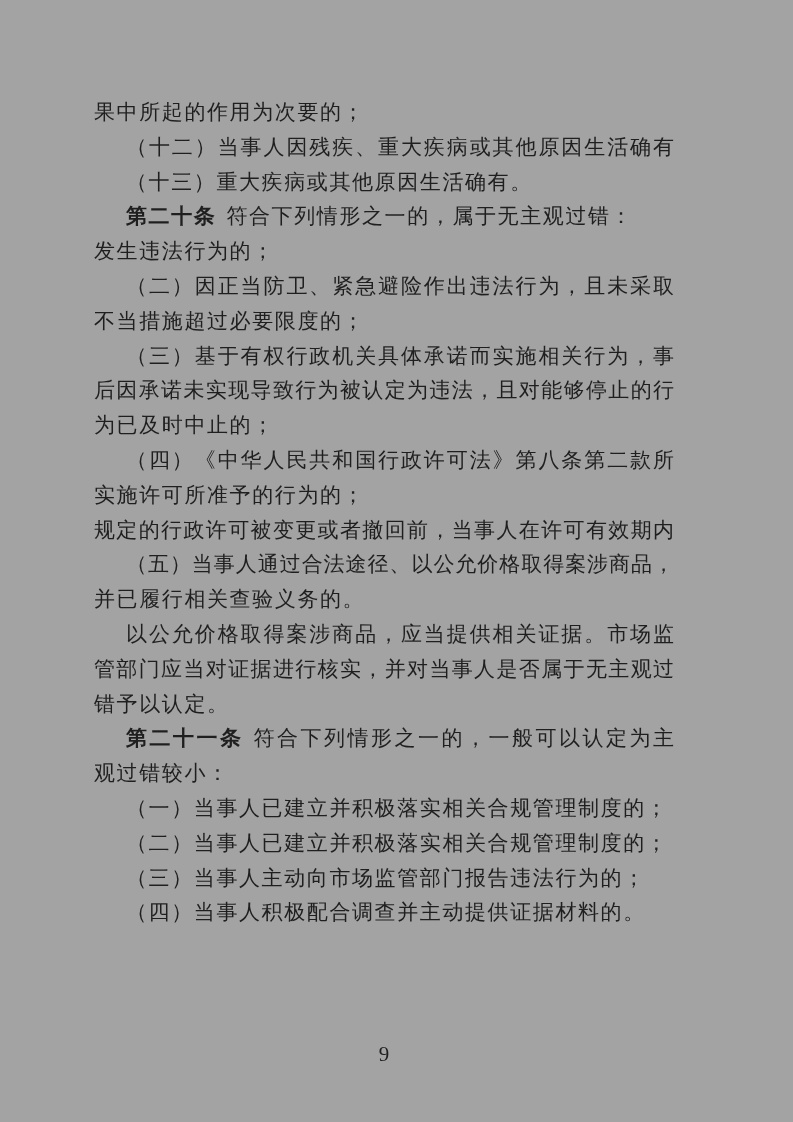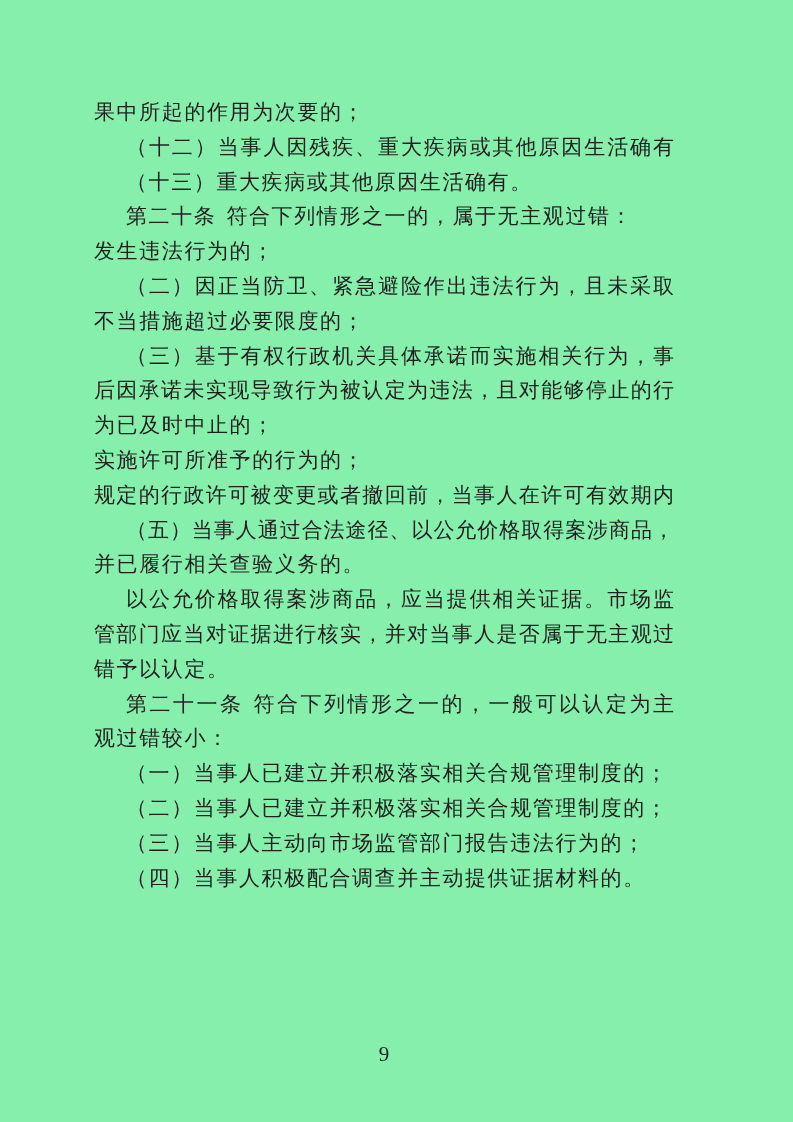--- a/index.html
+++ b/index.html
@@ -9,21 +9,21 @@
   body {
     width: 793px;
     height: 1122px;
     background: #ffffff;
     font-family: "Liberation Serif", "DejaVu Serif", serif;
   }
   .sheet {
     position: relative;
     width: 793px;
     height: 1122px;
-    background: #86efac;
+    background: #a3a3a3;
     overflow: hidden;
   }
   .doc-body {
     position: absolute;
     left: 94px;
     top: 95px;
     width: 580px;
   }
   .line {
     height: 34.8px;
@@ -37,21 +37,21 @@
     padding-left: 32px;
   }
   .line.full {
     letter-spacing: 0;
     white-space: normal;
     text-align: justify;
     text-align-last: justify;
     text-justify: inter-character;
   }
   .art {
-    font-weight: normal;
+    font-weight: bold;
     margin-right: 10px;
     font-family: "Liberation Sans", "DejaVu Sans", sans-serif;
   }
   .page-number {
     position: absolute;
     left: 94px;
     top: 1040px;
     width: 580px;
     text-align: center;
     font-size: 21px;
@@ -67,20 +67,21 @@
       <div class="line">果中所起的作用为次要的；</div>
       <div class="line indent full">（十二）当事人因残疾、重大疾病或其他原因生活确有</div>
       <div class="line indent">（十三）重大疾病或其他原因生活确有。</div>
       <div class="line indent"><span class="art">第二十条</span><span>符合下列情形之一的，属于无主观过错：</span></div>
       <div class="line">发生违法行为的；</div>
       <div class="line indent full">（二）因正当防卫、紧急避险作出违法行为，且未采取</div>
       <div class="line">不当措施超过必要限度的；</div>
       <div class="line indent full">（三）基于有权行政机关具体承诺而实施相关行为，事</div>
       <div class="line full">后因承诺未实现导致行为被认定为违法，且对能够停止的行</div>
       <div class="line">为已及时中止的；</div>
+      <div class="line indent full">（四）《中华人民共和国行政许可法》第八条第二款所</div>
       <div class="line">实施许可所准予的行为的；</div>
       <div class="line full">规定的行政许可被变更或者撤回前，当事人在许可有效期内</div>
       <div class="line indent full">（五）当事人通过合法途径、以公允价格取得案涉商品，</div>
       <div class="line">并已履行相关查验义务的。</div>
       <div class="line indent full">以公允价格取得案涉商品，应当提供相关证据。市场监</div>
       <div class="line full">管部门应当对证据进行核实，并对当事人是否属于无主观过</div>
       <div class="line">错予以认定。</div>
       <div class="line indent full"><span class="art">第二十一条</span><span>符合下列情形之一的，一般可以认定为主</span></div>
       <div class="line">观过错较小：</div>
       <div class="line indent">（一）当事人已建立并积极落实相关合规管理制度的；</div>

